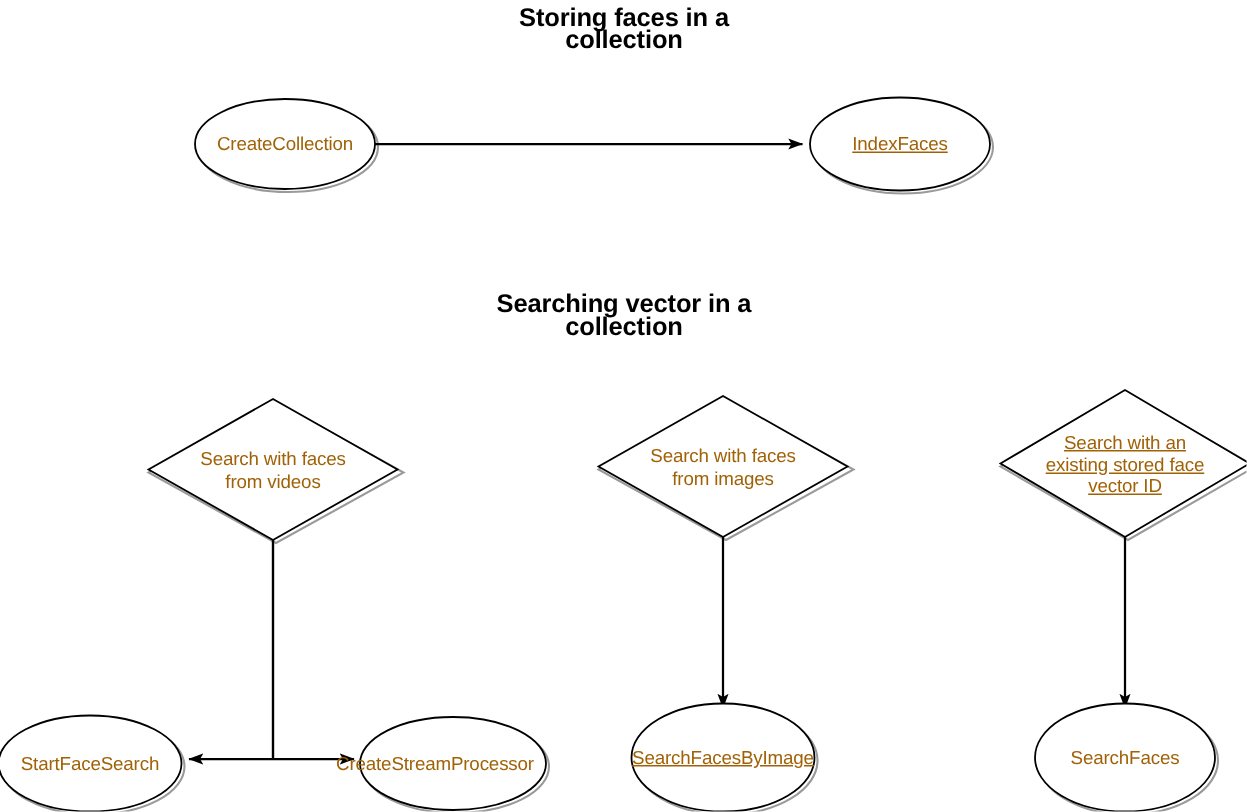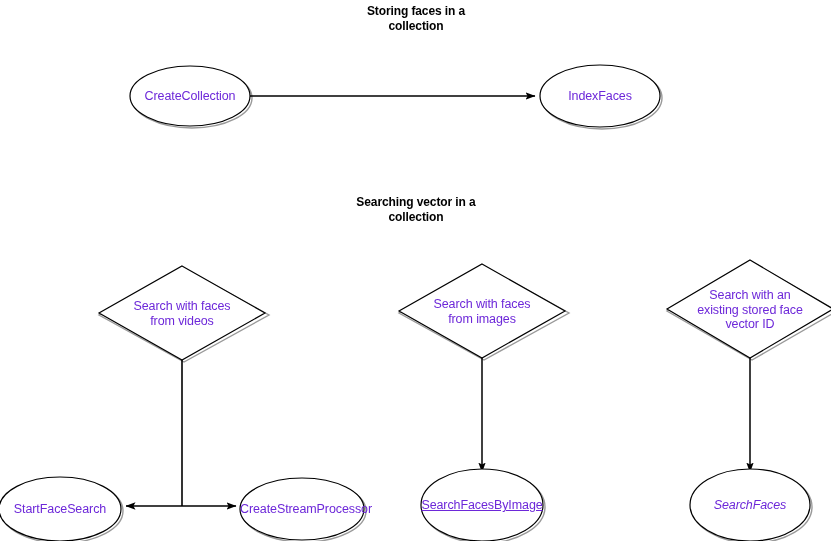--- a/index.html
+++ b/index.html
@@ -19,42 +19,42 @@
     position: absolute;
     left: 0;
     top: 0;
     width: 831px;
     height: 541px;
   }
   .section-title {
     position: absolute;
     text-align: center;
     font-weight: bold;
-    font-size: 12px;
+    font-size: 17px;
     line-height: 15px;
     color: #000000;
     white-space: pre-line;
     letter-spacing: -0.1px;
   }
   #title-storing {
     left: 316px;
     top: 4px;
     width: 200px;
   }
   #title-searching {
     left: 316px;
     top: 195px;
     width: 200px;
   }
   .node-label {
     position: absolute;
     text-align: center;
     font-size: 12.5px;
     line-height: 14.5px;
-    color: #6d28d9;
+    color: #a16207;
     white-space: pre-line;
     pointer-events: none;
     letter-spacing: -0.1px;
   }
 </style>
 </head>
 <body>
 
 <svg id="diagram-canvas" viewBox="0 0 831 541" xmlns="http://www.w3.org/2000/svg">
   <defs>
@@ -101,31 +101,31 @@
   <ellipse cx="750" cy="505" rx="60" ry="36" fill="#ffffff" stroke="#000000" stroke-width="1.2"></ellipse>
 </svg>
 
 <div class="section-title" id="title-storing">Storing faces in a
 collection</div>
 <div class="section-title" id="title-searching">Searching vector in a
 collection</div>
 
 <div class="node-label" style="left:110px; top:89px; width:160px;">CreateCollection</div>
 
-<div class="node-label" style="left:520px; top:89px; width:160px;">IndexFaces</div>
+<div class="node-label" style="left:520px; top:89px; width:160px;text-decoration:underline;">IndexFaces</div>
 
 <div class="node-label" style="left:107px; top:299px; width:150px;">Search with faces
 from videos</div>
 
 <div class="node-label" style="left:407px; top:297px; width:150px;">Search with faces
 from images</div>
 
-<div class="node-label" style="left:675px; top:288px; width:150px;">Search with an
+<div class="node-label" style="left:675px; top:288px; width:150px;text-decoration:underline;">Search with an
 existing stored face
 vector ID</div>
 
 <div class="node-label" style="left:-20px; top:502px; width:160px;">StartFaceSearch</div>
 
-<div class="node-label" style="left:226px; top:502px; width:160px;">CreateStreamProcessor</div>
+<div class="node-label" style="left:210px; top:502px; width:160px;">CreateStreamProcessor</div>
 
 <div class="node-label" style="left:402px; top:498px; width:160px;text-decoration:underline;">SearchFacesByImage</div>
 
-<div class="node-label" style="left:670px; top:498px; width:160px;font-style:italic;">SearchFaces</div>
+<div class="node-label" style="left:670px; top:498px; width:160px;">SearchFaces</div>
 
 </body></html>

